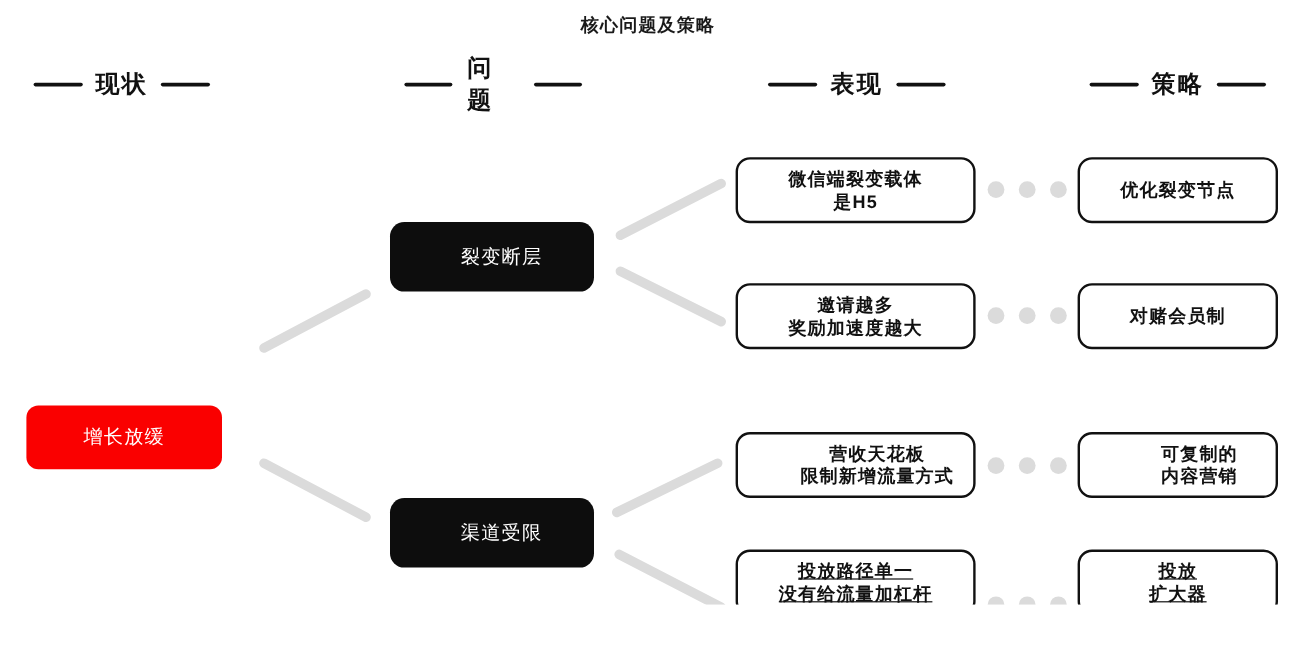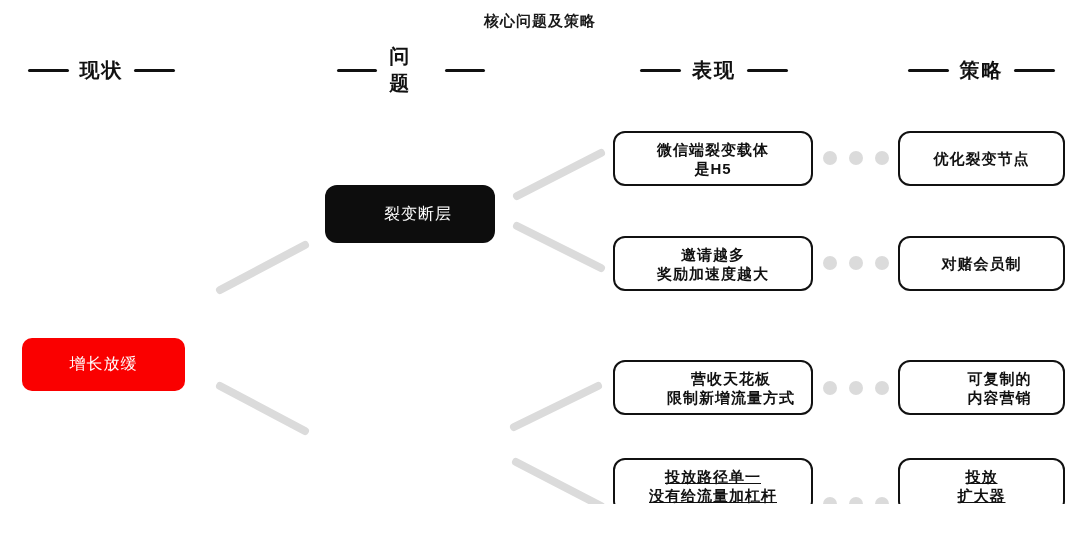--- a/index.html
+++ b/index.html
@@ -155,20 +155,23 @@
     </g>
   </svg>
 
   <div class="node node-red">
     <span>增长放缓</span>
   </div>
 
   <div class="node node-black" style="top:185px;">
     <span>裂变断层</span>
   </div>
+  <div class="node node-black" style="top:415px;">
+    <span>渠道受限</span>
+  </div>
 
   <div class="node node-white col-manifest row-1">
     <span>微信端裂变载体</span>
     <span>是H5</span>
   </div>
   <div class="node node-white col-manifest row-2">
     <span>邀请越多</span>
     <span>奖励加速度越大</span>
   </div>
   <div class="node node-white col-manifest row-3">

